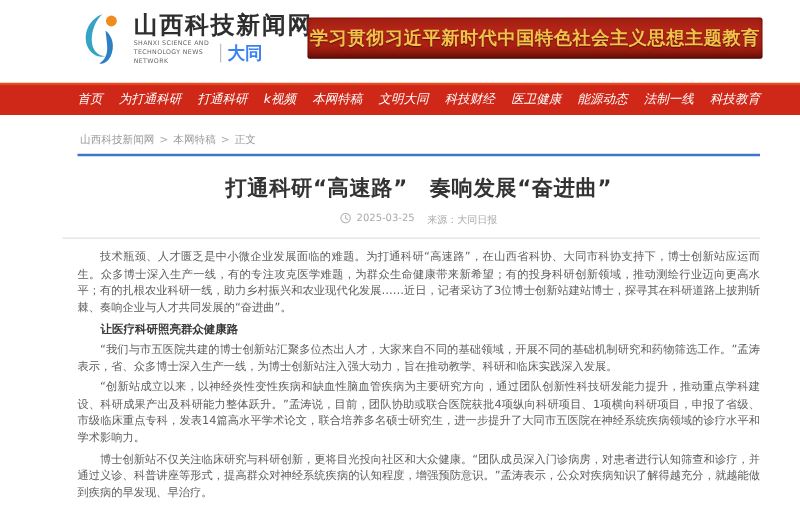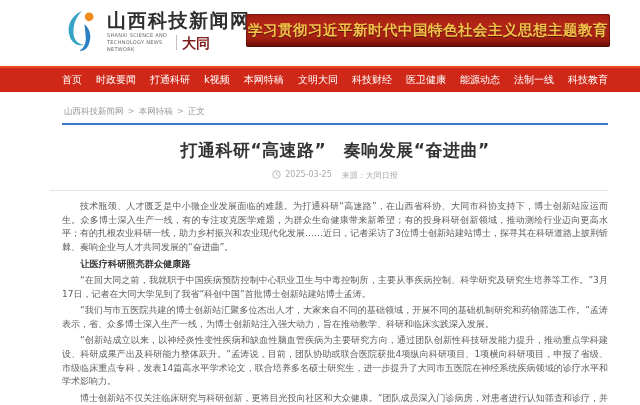--- a/index.html
+++ b/index.html
@@ -23,21 +23,21 @@
     position:absolute; left:246px; top:14px; width:364px; height:33px;
     display:flex; align-items:center; justify-content:center; cursor:pointer;
     background:linear-gradient(180deg,#9e1d11 0%,#b22517 28%,#a82013 70%,#7c120a 100%);
     border-radius:2px; box-shadow:inset 0 0 0 1px rgba(60,0,0,.25), inset 0 -3px 4px rgba(0,0,0,.25);
   }
   .banner-text { font-size:14.5px; font-weight:bold; letter-spacing:0.5px; text-shadow:0 1px 1px rgba(0,0,0,.5); }
 
   .accent-line { height:2px; }
 
   
-  .nav { height:24px; display:flex; align-items:flex-start; }
+  .nav { height:24px; display:flex; align-items:flex-start;font-style:italic; }
   .nav-inner { width:546px; margin-left:62px; display:flex; justify-content:space-between; }
   .nav-item { color:#fff; font-size:10px; line-height:24px; cursor:pointer; white-space:nowrap; }
 
   
   .crumb-wrap { width:546px; margin-left:62px; padding:7px 0 5px 2px; border-bottom:2px solid #3a78c9; }
   .crumb { font-size:8.5px; color:#999; }
   .crumb .lnk { cursor:pointer; }
   .crumb .sep { margin:0 4px; color:#aaa; }
 
   
@@ -63,36 +63,36 @@
         <circle cx="26.5" cy="9" r="4.6" fill="#f08c1e"></circle>
         <path d="M19 3 C7 8 2 20 6.5 31 C9.5 37.5 16 40.5 21.5 38.5 C15.5 38.8 10.5 34 10 26.5 C9.5 16.5 13.5 8 19 3 Z" fill="#35a3c5"></path>
         <path d="M21.5 17 C27.5 21.5 29.8 30.5 25.8 39 C23.6 43.4 19.6 45.8 16.4 44.8 C20.8 42.5 23.6 37 22.9 29.8 C22.6 25.3 22 20.8 21.5 17 Z" fill="#2b7fc2"></path>
       </svg>
     </span>
     <span class="logo-txt">
       <span class="logo-cn">山西科技新闻网</span>
       <span class="logo-row2">
         <span class="logo-en">SHANXI SCIENCE AND TECHNOLOGY NEWS NETWORK</span>
         <span class="logo-sep"></span>
-        <span class="logo-region" style="color: #7f1d1d;">大同</span>
+        <span class="logo-region" style="color: #3b82f6;">大同</span>
       </span>
     </span>
   </div>
 
   <div class="banner">
     <span class="banner-text" style="color: rgb(242, 194, 74);">学习贯彻习近平新时代中国特色社会主义思想主题教育</span>
   </div>
 </div>
 
 <div class="accent-line" style="background: rgb(232, 73, 29);"></div>
 
 <div class="nav" style="background: rgb(207, 40, 24);">
   <div class="nav-inner">
     <span class="nav-item">首页</span>
-    <span class="nav-item">时政要闻</span>
+    <span class="nav-item">为打通科研</span>
     <span class="nav-item">打通科研</span>
     <span class="nav-item">k视频</span>
     <span class="nav-item">本网特稿</span>
     <span class="nav-item">文明大同</span>
     <span class="nav-item">科技财经</span>
     <span class="nav-item">医卫健康</span>
     <span class="nav-item">能源动态</span>
     <span class="nav-item">法制一线</span>
     <span class="nav-item">科技教育</span>
   </div>
@@ -116,19 +116,18 @@
     </span>
     <span>2025-03-25</span>
     <span class="src">来源：大同日报</span>
   </div>
 
   <div class="divider"></div>
 
   <div class="body-text">
     <p>技术瓶颈、人才匮乏是中小微企业发展面临的难题。为打通科研“高速路”，在山西省科协、大同市科协支持下，博士创新站应运而生。众多博士深入生产一线，有的专注攻克医学难题，为群众生命健康带来新希望；有的投身科研创新领域，推动测绘行业迈向更高水平；有的扎根农业科研一线，助力乡村振兴和农业现代化发展……近日，记者采访了3位博士创新站建站博士，探寻其在科研道路上披荆斩棘、奏响企业与人才共同发展的“奋进曲”。</p>
     <p class="sec-h">让医疗科研照亮群众健康路</p>
-    <p>“在回大同之前，我就职于中国疾病预防控制中心职业卫生与中毒控制所，主要从事疾病控制、科学研究及研究生培养等工作。”3月17日，记者在大同大学见到了我省“科创中国”首批博士创新站建站博士孟涛。</p>
     <p>“我们与市五医院共建的博士创新站汇聚多位杰出人才，大家来自不同的基础领域，开展不同的基础机制研究和药物筛选工作。”孟涛表示，省、众多博士深入生产一线，为博士创新站注入强大动力，旨在推动教学、科研和临床实践深入发展。</p>
     <p>“创新站成立以来，以神经炎性变性疾病和缺血性脑血管疾病为主要研究方向，通过团队创新性科技研发能力提升，推动重点学科建设、科研成果产出及科研能力整体跃升。”孟涛说，目前，团队协助或联合医院获批4项纵向科研项目、1项横向科研项目，申报了省级、市级临床重点专科，发表14篇高水平学术论文，联合培养多名硕士研究生，进一步提升了大同市五医院在神经系统疾病领域的诊疗水平和学术影响力。</p>
     <p>博士创新站不仅关注临床研究与科研创新，更将目光投向社区和大众健康。“团队成员深入门诊病房，对患者进行认知筛查和诊疗，并通过义诊、科普讲座等形式，提高群众对神经系统疾病的认知程度，增强预防意识。”孟涛表示，公众对疾病知识了解得越充分，就越能做到疾病的早发现、早治疗。</p>
 
   </div>
 </div>
 
 </body></html>

